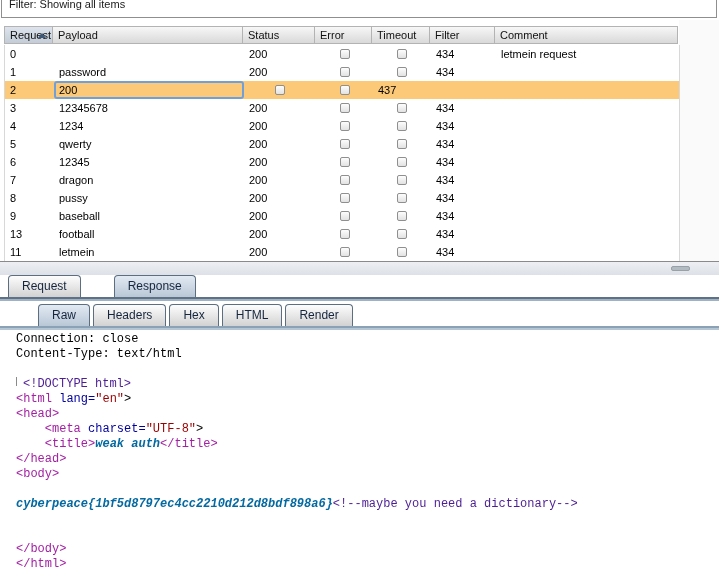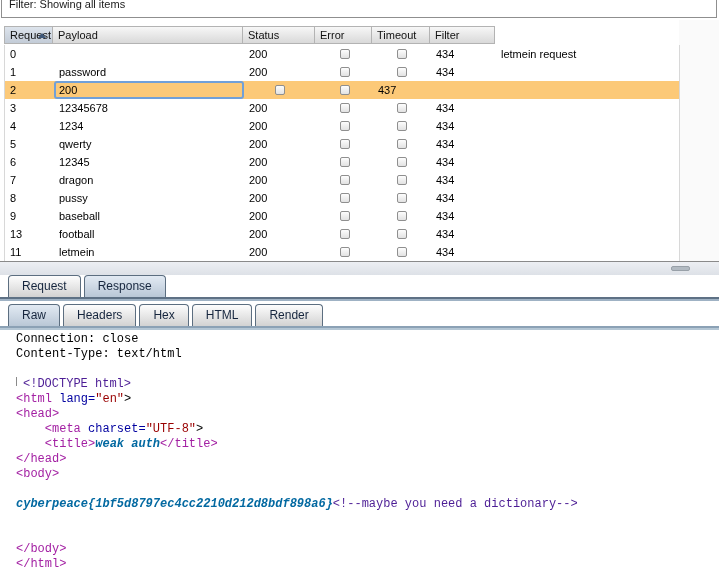--- a/index.html
+++ b/index.html
@@ -40,21 +40,21 @@
   .splitter-grip{position:absolute;left:671px;top:4px;width:19px;height:5px;
     background:#b2bac2;border:1px solid #98a0a8;border-radius:2px;box-sizing:border-box;}
   
   .tabbar{position:absolute;display:flex;gap:3px;height:22px;}
   .tabbar1{left:8px;top:275px;}
   .tabbar2{left:8px;top:304px;}
   .tab{box-sizing:border-box;height:22px;line-height:20px;padding:0 13px;
     font-size:12px;color:#16263e;
     background:linear-gradient(#fdfdfd,#d2d2d2);
     border:1px solid #5c6e80;border-bottom:none;border-radius:4px 4px 0 0;white-space:nowrap;}
-  .tab.selected{background:linear-gradient(#e2eaf3,#b9c7d6);}
+  .tab.selected{background:linear-gradient(#e2eaf3,#b9c7d6);margin-left:30px;}
   .divider1{position:absolute;left:0;top:297px;width:719px;height:4px;
     background:linear-gradient(#5e7185 0 2px,#9fb2c4 2px 100%);}
   .divider2{position:absolute;left:0;top:326px;width:719px;height:4px;
     background:linear-gradient(#8ba1b5 0 2px,#b4c6d4 2px 100%);}
   
   .response{position:absolute;left:12px;top:330px;width:719px;height:250px;background:#fff;
     font-family:"Liberation Mono","DejaVu Sans Mono",monospace;font-size:12px;line-height:15px;
     white-space:pre;padding:2px 0 0 4px;box-sizing:border-box;}
   .ln{min-height:15px;}
   .seg-plain{color:#000;}
@@ -73,20 +73,21 @@
 </div>
 
 <div class="table-side"></div>
 <div class="thead">
     <div class="th sorted"><span>Request</span><span class="sort-arrow"></span></div>
     <div class="th"><span>Payload</span></div>
     <div class="th"><span>Status</span></div>
     <div class="th"><span>Error</span></div>
     <div class="th"><span>Timeout</span></div>
     <div class="th"><span>Filter</span></div>
+    <div class="th"><span>Comment</span></div>
   </div>
 <div class="tbody">
     <div class="tr">
       <div class="td">0</div>
       <div class="td"></div>
       <div class="td">200</div>
       <div class="td cbcell">
         <span class="cb"></span>
       </div>
       <div class="td cbcell">

